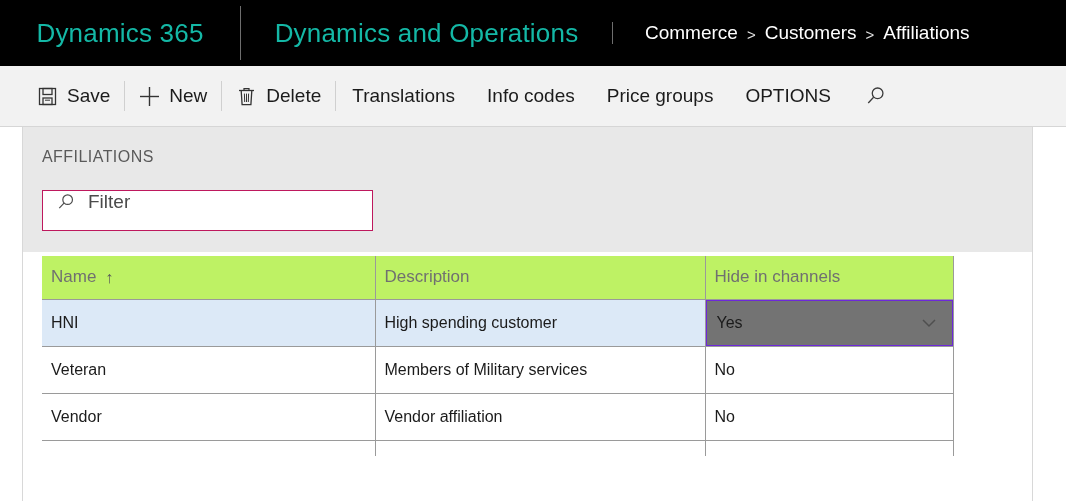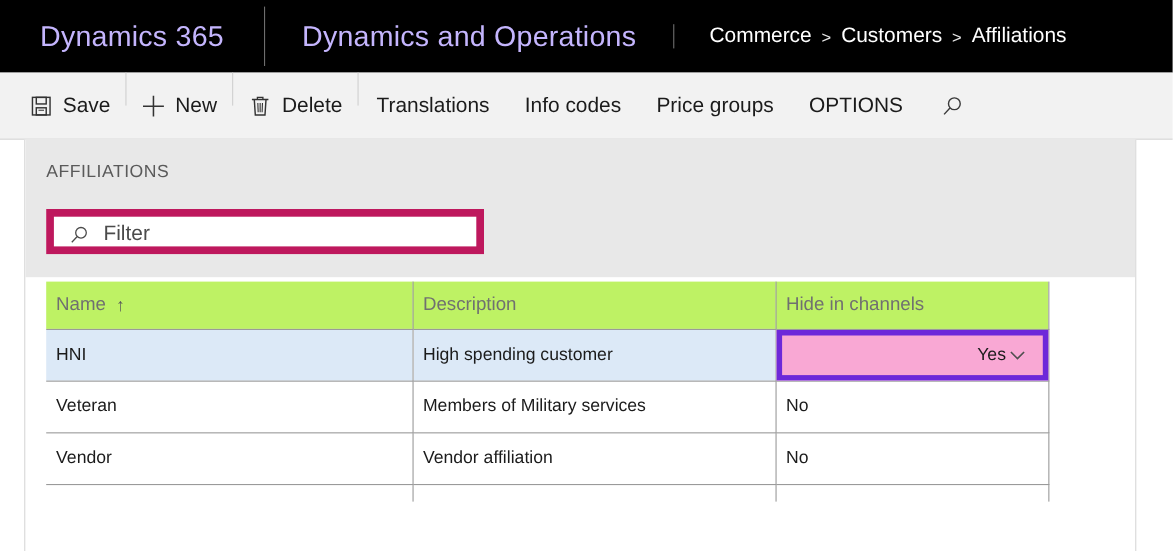--- a/index.html
+++ b/index.html
@@ -29,21 +29,21 @@
     width: 1066px;
     height: 66px;
     background: #000000;
     display: flex;
     align-items: center;
   }
   .brand-cell {
     height: 54px;
     display: flex;
     align-items: center;
-    color: #c4b5fd;
+    color: #14b8a6;
     box-sizing: border-box;
     white-space: nowrap;
   }
   .brand-product {
     width: 240px;
     justify-content: center;
     font-size: 26px;
     font-weight: 400;
     letter-spacing: 0.2px;
   }
@@ -76,22 +76,22 @@
   
   .toolbar {
     position: absolute;
     left: 0; top: 66px;
     width: 1066px;
     height: 61px;
     background: #f2f2f2;
     border-bottom: 1px solid #d6d6d6;
     box-sizing: border-box;
     display: flex;
-    align-items: flex-start;
-    padding-left: 13px;
+    align-items: center;
+    padding-left: 23px;
   }
   .tb-item {
     display: flex;
     align-items: center;
     height: 61px;
     padding: 0 14px;
     font-size: 19px;
     color: #1b1b1b;
     white-space: nowrap;
     cursor: default;
@@ -140,27 +140,27 @@
     position: absolute;
     left: 19px; top: 21px;
     font-size: 16px;
     color: #5a5a5a;
     letter-spacing: 0.45px;
     font-weight: 400;
   }
   .filter-box {
     position: absolute;
     left: 19px; top: 63px;
-    width: 398px;
+    width: 331px;
     height: 41px;
     background: #ffffff;
-    border: 7px solid #be185d;
-    box-sizing: border-box;
-    display: flex;
-    align-items: flex-end;
+    border: 1px solid #be185d;
+    box-sizing: border-box;
+    display: flex;
+    align-items: flex-start;
     padding-left: 12px;
     gap: 12px;
   }
   .filter-ph {
     font-size: 19px;
     color: #4b4b4b;
   }
 
   
   .grid {
@@ -217,25 +217,25 @@
   }
   td.cell-active {
     position: relative;
     background: #ffffff !important;
     padding: 0;
   }
   .active-inner {
     position: absolute;
     left: -1px; top: -1px;
     right: -1px; bottom: -1px;
-    border: 6px solid #6d28d9;
-    background: #f9a8d4;
-    display: flex;
-    align-items: center;
-    justify-content: flex-end;
+    border: 2px solid #6d28d9;
+    background: #737373;
+    display: flex;
+    align-items: center;
+    justify-content: space-between;
     padding: 0 13px 0 10px;
     box-sizing: border-box;
   }
   .chev {
     width: 20px;
     height: 20px;
     flex: 0 0 auto;
   }
   .grid-partialrow td {
     height: 16px;

